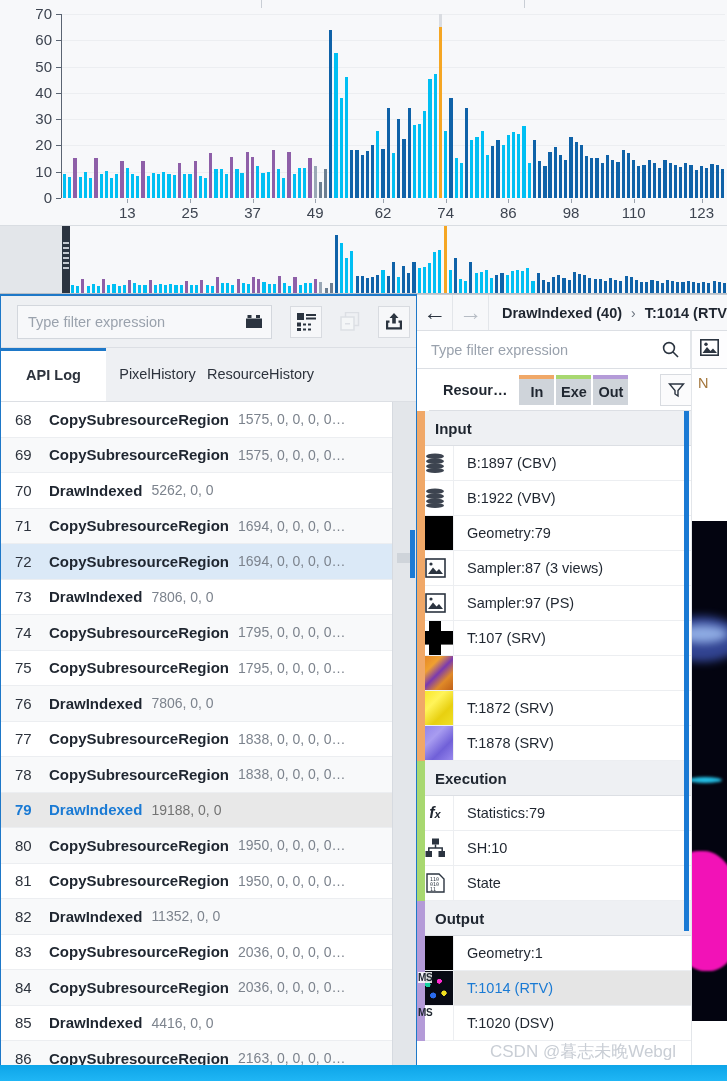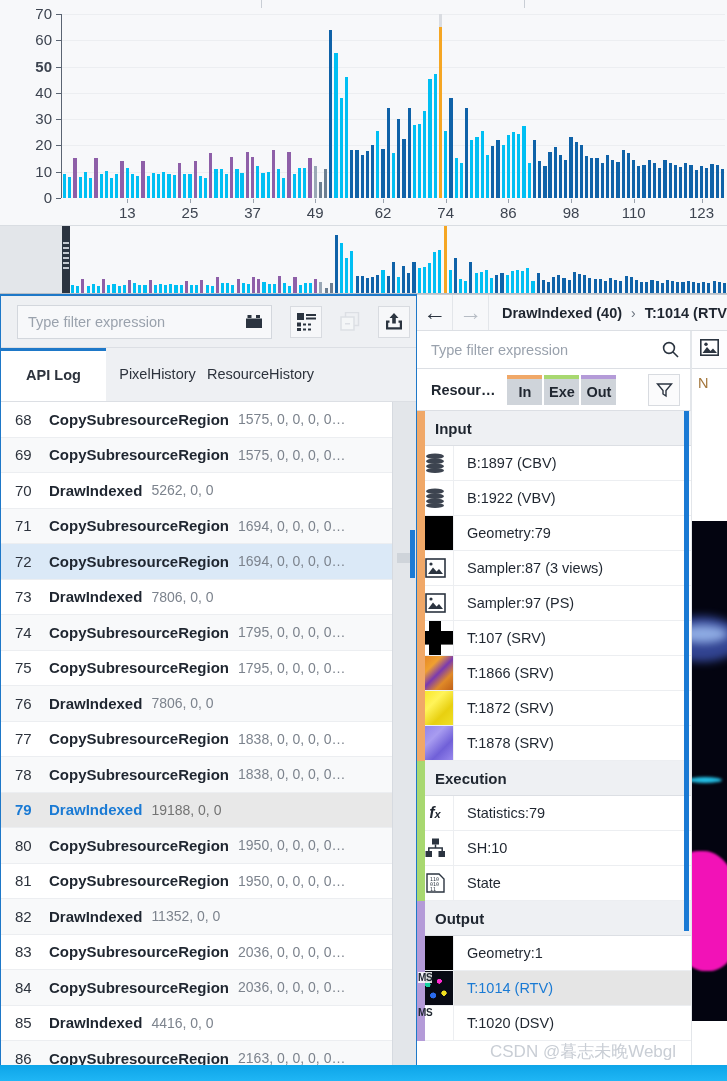--- a/index.html
+++ b/index.html
@@ -154,21 +154,21 @@
     display: flex; align-items: center;
   }
   .res-filter-input {
     flex: 1; border: 0; outline: none; background: transparent;
     font-size: 14.5px; color: #3d4450; padding-left: 14px;
     font-family: "Liberation Sans", sans-serif;
   }
   .res-filter-input::placeholder { color: #9aa2ad; }
 
   .res-toolbar {
-    position: absolute; left: 0; top: 74px; width: 274px; height: 42px;
+    position: absolute; left: 12px; top: 74px; width: 274px; height: 42px;
     background: #ffffff; border-bottom: 1px solid #dcdfe4; border-right: 1px solid #e3e6ea;
     display: flex; align-items: center;
   }
   .res-col-label { font-size: 14.5px; font-weight: bold; color: #1f2630; margin-left: 14px; }
   .seg-group { display: flex; margin-left: 12px; }
   .seg {
     width: 35px; height: 30px; background: #cfd4da;
     display: flex; align-items: center; justify-content: center;
     font-size: 14.5px; font-weight: bold; color: #1f2630; cursor: pointer;
     border-top: 4px solid transparent; margin-right: 2px;
@@ -265,21 +265,21 @@
         <div class="ytick-label" style="top: 190px; right: 671px; left: 0px; width: 52px;">0</div>
         <div class="ytick-mark" style="top: 198px;"></div>
         <div class="ytick-label" style="top: 163.714px; right: 671px; left: 0px; width: 52px;">10</div>
         <div class="ytick-mark" style="top: 171.714px;"></div>
         <div class="ytick-label" style="top: 137.429px; right: 671px; left: 0px; width: 52px;">20</div>
         <div class="ytick-mark" style="top: 145.429px;"></div>
         <div class="ytick-label" style="top: 111.143px; right: 671px; left: 0px; width: 52px;">30</div>
         <div class="ytick-mark" style="top: 119.143px;"></div>
         <div class="ytick-label" style="top: 84.8571px; right: 671px; left: 0px; width: 52px;">40</div>
         <div class="ytick-mark" style="top: 92.8571px;"></div>
-        <div class="ytick-label" style="top: 58.5714px; right: 671px; left: 0px; width: 52px; font-weight: bold;">50</div>
+        <div class="ytick-label" style="top: 58.5714px; right: 671px; left: 0px; width: 52px;">50</div>
         <div class="ytick-mark" style="top: 66.5714px;"></div>
         <div class="ytick-label" style="top: 32.2857px; right: 671px; left: 0px; width: 52px;">60</div>
         <div class="ytick-mark" style="top: 40.2857px;"></div>
         <div class="ytick-label" style="top: 6px; right: 671px; left: 0px; width: 52px;">70</div>
         <div class="ytick-mark" style="top: 14px;"></div>
       </div>
     <div class="chart-plot">
       <div id="gridlines">
           <div class="gridline" style="top: 157.714px;"></div>
           <div class="gridline" style="top: 131.429px;"></div>
@@ -833,21 +833,20 @@
           <div class="res-label">Sampler:97 (PS)</div>
         </div>
         <div class="res-row">
           <div class="res-thumb" style="background: rgb(255, 255, 255);">
             <div style="position:absolute;left:0;top:0;right:0;bottom:0;background:linear-gradient(#000 0 0) 50% 0/34% 100% no-repeat,linear-gradient(#000 0 0) 0 50%/100% 40% no-repeat;"></div>
           </div>
           <div class="res-label">T:107 (SRV)</div>
         </div>
         <div class="res-row">
           <div class="res-thumb" style="background: linear-gradient(135deg, rgb(224, 122, 34) 0%, rgb(240, 160, 48) 35%, rgb(122, 58, 176) 55%, rgb(224, 138, 40) 75%, rgb(192, 96, 24) 100%);"></div>
-          <div class="res-label">T:1866 (SRV)</div>
         </div>
         <div class="res-row">
           <div class="res-thumb" style="background: linear-gradient(135deg, rgb(245, 226, 26) 0%, rgb(255, 244, 90) 40%, rgb(232, 208, 16) 70%, rgb(240, 224, 37) 100%);"></div>
           <div class="res-label">T:1872 (SRV)</div>
         </div>
         <div class="res-row">
           <div class="res-thumb" style="background: linear-gradient(135deg, rgb(138, 124, 232) 0%, rgb(168, 156, 240) 40%, rgb(112, 96, 216) 70%, rgb(152, 136, 236) 100%);"></div>
           <div class="res-label">T:1878 (SRV)</div>
         </div>
         <div class="sect-stripe" style="top: 0px; height: 350px; background: rgb(240, 168, 104);"></div>

